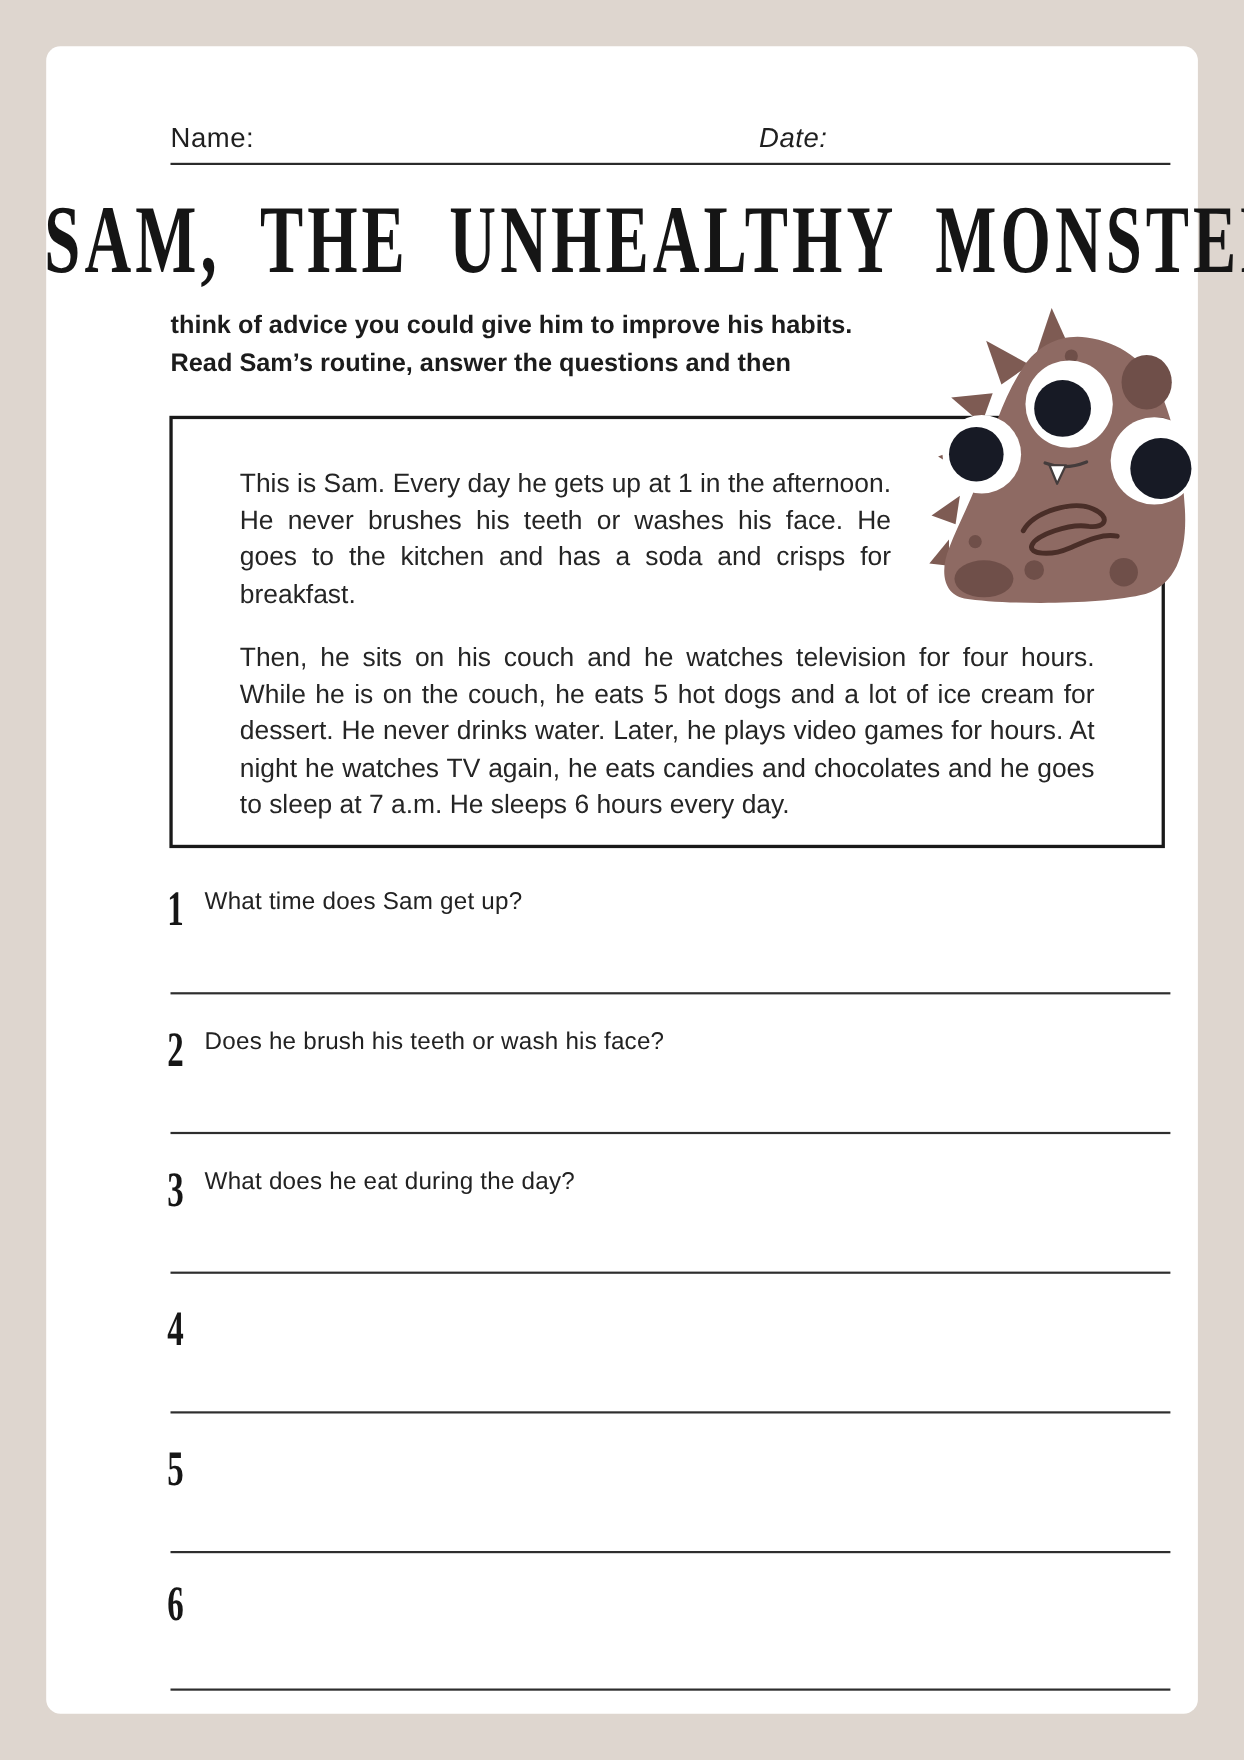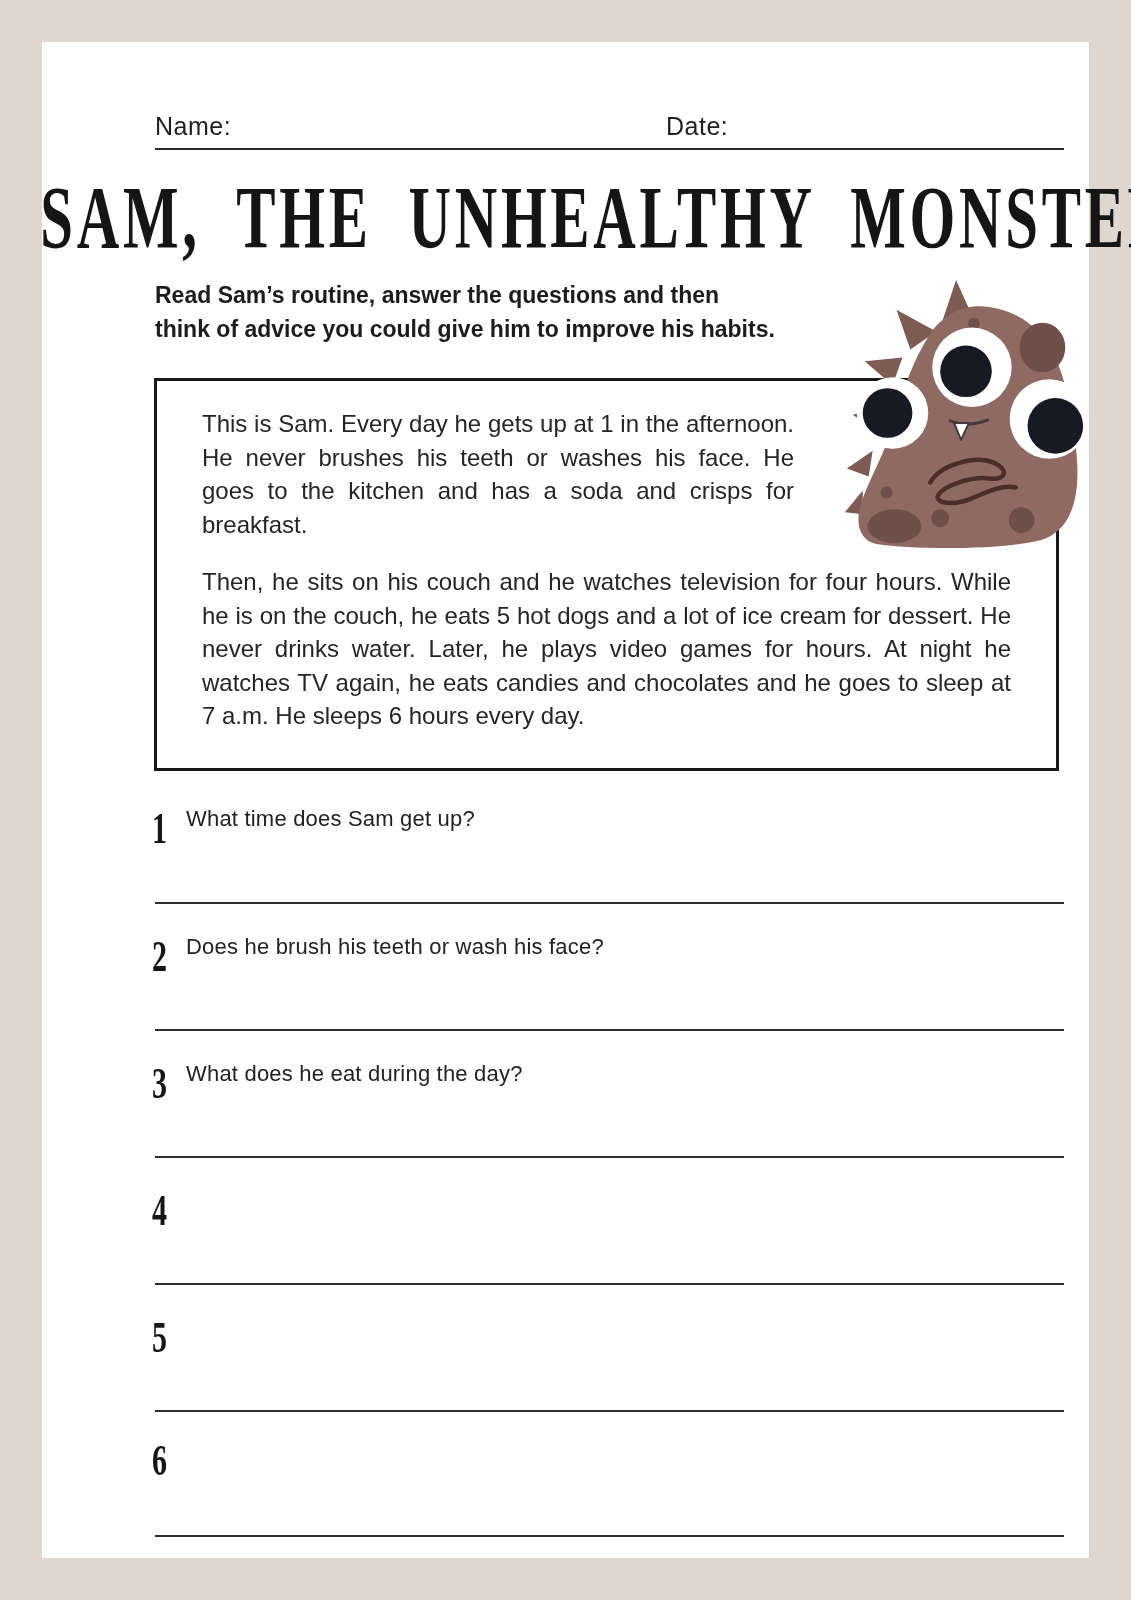--- a/index.html
+++ b/index.html
@@ -8,20 +8,21 @@
     width:1131px;height:1600px;
     background:#ded6cf;
     overflow:hidden;
     font-family:"Liberation Sans", sans-serif;
     color:#222222;
   }
   .page{
     position:absolute;left:42px;top:42px;
     width:1047px;height:1516px;
     background:#ffffff;
+    border-radius:13px;
   }
   
   .field-label{
     position:absolute;
     font-size:25px;font-weight:400;color:#1f1f1f;
     letter-spacing:0.5px;
   }
   .header-line{
     position:absolute;left:113px;top:106px;
     width:909px;height:2px;background:#2b2b2b;
@@ -50,21 +51,21 @@
   
   .reading-box{
     position:absolute;left:112px;top:336px;
     width:905px;height:393px;
     border:3px solid #191919;
     box-sizing:border-box;
     background:#ffffff;
     padding:26px 45px 18px 45px;
   }
   .reading-box p{
-    margin:0;
+    margin:16px;
     font-size:24px;line-height:33.5px;
     text-align:justify;
     color:#252525;
   }
   .reading-box p.p1{width:592px;}
   .reading-box p.p2{margin-top:24px;}
   
   .monster{
     position:absolute;left:800px;top:232px;
     width:244px;height:278px;
@@ -94,30 +95,30 @@
     width:909px;height:2px;background:#2e2e2e;
   }
 </style>
 </head>
 <body>
 
 <div class="canvas">
   <div class="page">
 
     <span class="field-label" style="left:113px;top:70px;">Name:</span>
-    <span class="field-label" style="left:624px;top:70px;">Date:</span>
+    <span class="field-label" style="left:648px;top:70px;font-style:italic;">Date:</span>
     <div class="header-line"></div>
 
     <div class="title-wrap">
       <span class="title-text">SAM, THE UNHEALTHY MONSTER</span>
     </div>
 
     <div class="instructions">
+      <div>think of advice you could give him to improve his habits.</div>
       <div>Read Sam’s routine, answer the questions and then</div>
-      <div>think of advice you could give him to improve his habits.</div>
     </div>
 
     <div class="reading-box">
       <p class="p1">This is Sam. Every day he gets up at 1 in the afternoon. He never brushes his teeth or washes his face. He goes to the kitchen and has a soda and crisps for breakfast.</p>
       <p class="p2">Then, he sits on his couch and he watches television for four hours. While he is on the couch, he eats 5 hot dogs and a lot of ice cream for dessert. He never drinks water. Later, he plays video games for hours. At night he watches TV again, he eats candies and chocolates and he goes to sleep at 7 a.m. He sleeps 6 hours every day.</p>
     </div>
 
     <svg class="monster" viewBox="0 0 240 280" aria-hidden="true">
 
       <g fill="#7e5b53">

